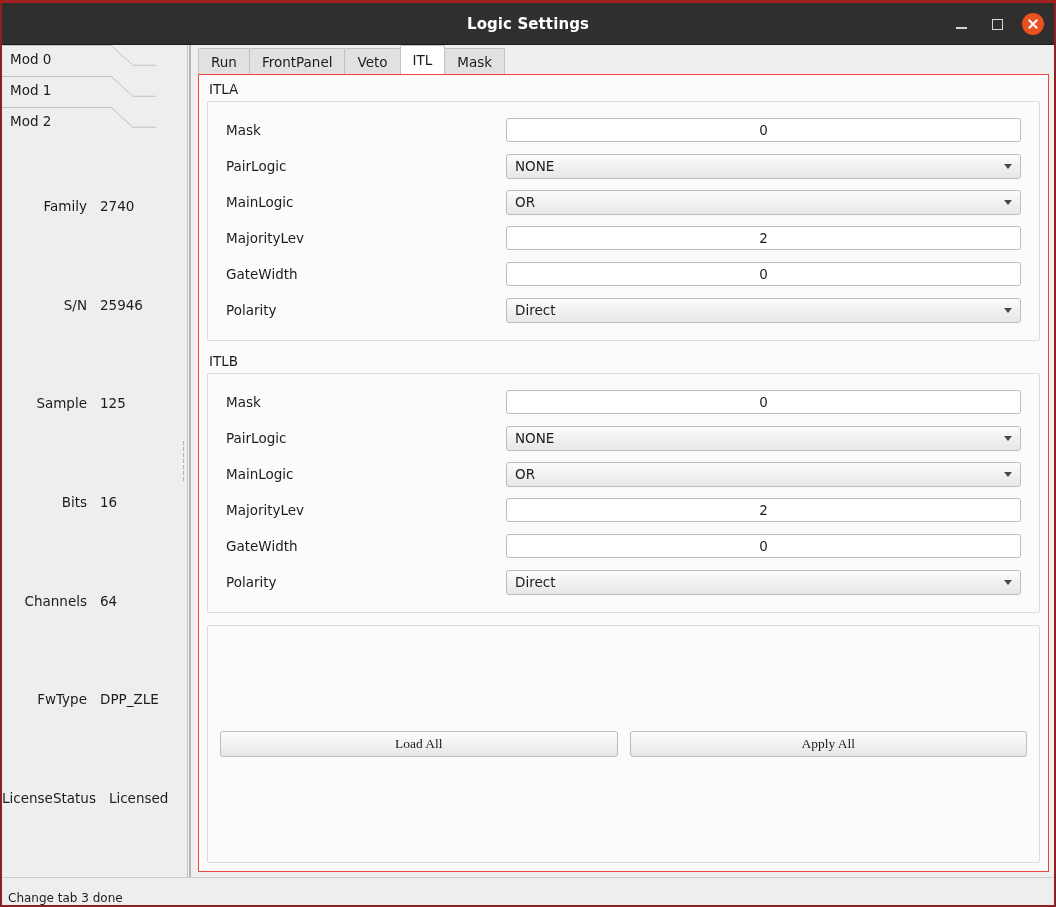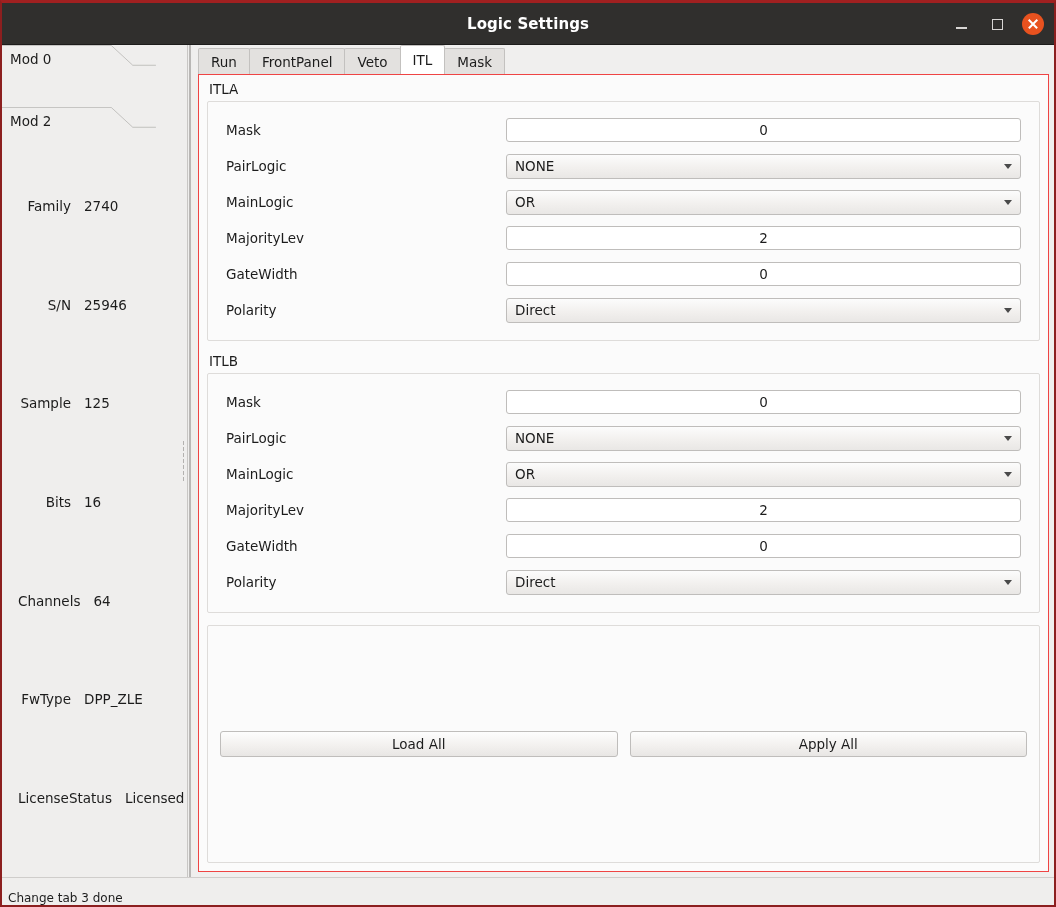--- a/index.html
+++ b/index.html
@@ -143,21 +143,21 @@
     flex-direction: column;
     justify-content: space-around;
     padding: 18px 0 30px 0;
     box-sizing: border-box;
   }
   .prop-row {
     display: flex;
     align-items: center;
     font-size: 13.5px;
     color: #1c1c1c;
-    padding: 0 16px;
+    padding: 0 0;
     box-sizing: border-box;
   }
   .prop-key {
     flex: 1 1 auto;
     text-align: right;
     padding-right: 13px;
     white-space: nowrap;
   }
   .prop-val {
     flex: 0 0 86px;
@@ -333,20 +333,21 @@
     display: flex;
     align-items: center;
     box-sizing: border-box;
     padding: 0 12px;
     min-height: 0;
   }
   .action-row {
     display: flex;
     width: 100%;
     gap: 12px;
+    font-family: Liberation Serif, serif;
   }
   .pushbutton {
     flex: 1 1 0;
     height: 26px;
     line-height: 24px;
     text-align: center;
     font-size: 13.5px;
     color: #1c1c1c;
     background: linear-gradient(180deg, #fdfdfd 0%, #f3f1ef 55%, #e8e6e4 100%);
     border: 1px solid #bfbdbb;
@@ -395,20 +396,26 @@
     <div class="sidebar">
       <div class="mod-tabs">
 
         <div class="mod-tab" style="top:0;">
           <svg class="shape" viewBox="0 0 186 31" preserveAspectRatio="none">
             <path d="M0 0.5 L132 0.5 L158 24.5 L186 24.5" fill="none" stroke="#b9b7b5" stroke-width="1"></path>
           </svg>
           <span class="label">Mod 0</span>
         </div>
 
+        <div class="mod-tab" style="top:31px;">
+          <svg class="shape" viewBox="0 0 186 31" preserveAspectRatio="none">
+            <path d="M0 0.5 L132 0.5 L158 24.5 L186 24.5" fill="none" stroke="#b9b7b5" stroke-width="1"></path>
+          </svg>
+          <span class="label">Mod 1</span>
+        </div>
 
         <div class="mod-tab" style="top:62px;">
           <svg class="shape" viewBox="0 0 186 31" preserveAspectRatio="none">
             <path d="M0 0.5 L132 0.5 L158 24.5 L186 24.5" fill="none" stroke="#b9b7b5" stroke-width="1"></path>
           </svg>
           <span class="label">Mod 2</span>
         </div>
 
       </div>
 

